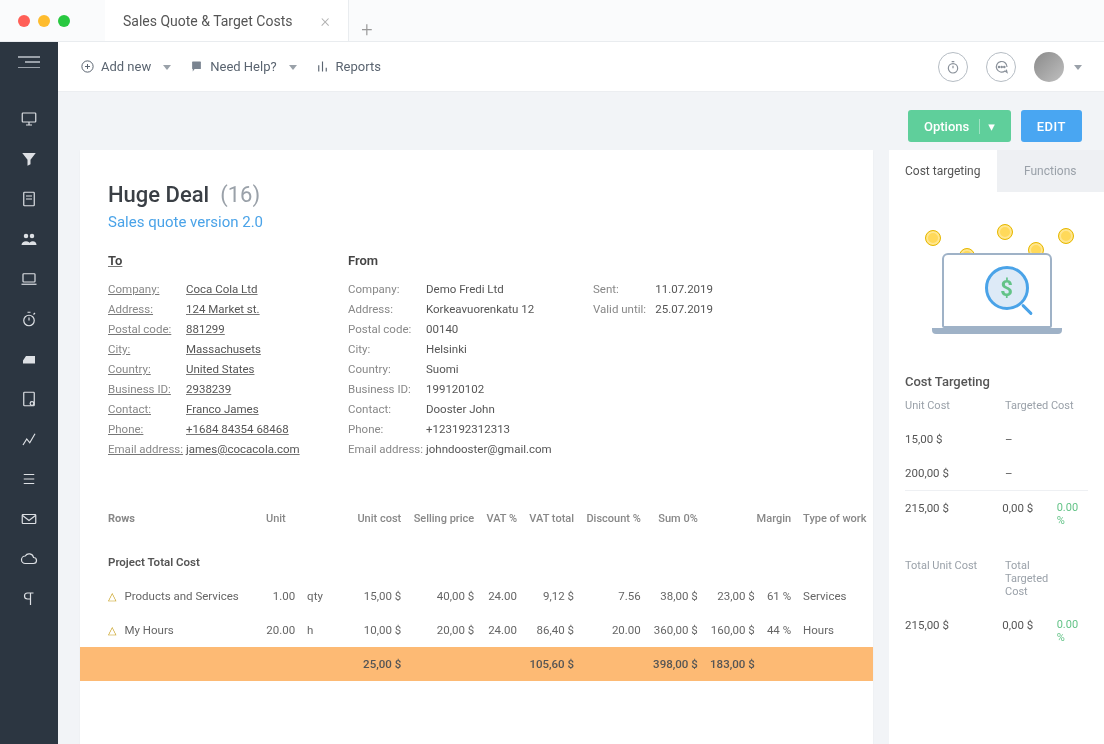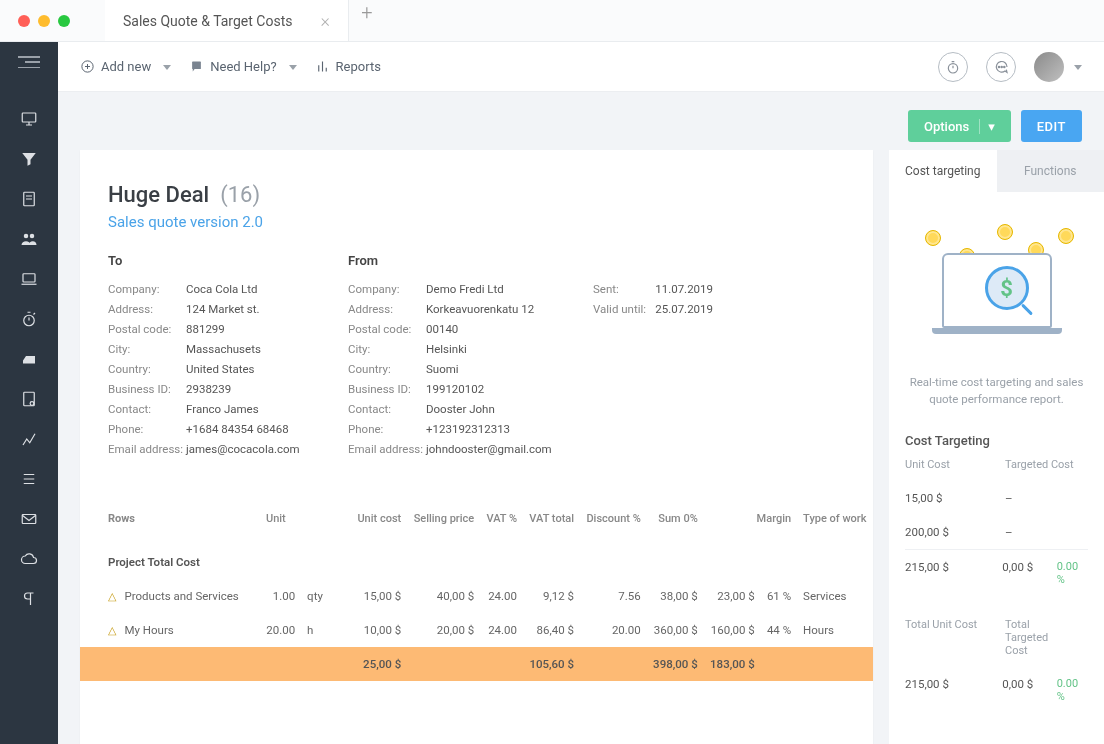--- a/index.html
+++ b/index.html
@@ -4,21 +4,21 @@
 <style>
   * { box-sizing: border-box; }
   html, body { margin:0; padding:0; font-family: -apple-system, BlinkMacSystemFont, "Segoe UI", Roboto, Helvetica, Arial, sans-serif; font-size:12px; color:#444; background:#fff;}
   .frame { width:1104px; height:744px; position:relative; overflow:hidden; }
   
   
   .chrome { height:42px; background:#fafbfc; border-bottom:1px solid #e9ecef; display:flex; align-items:center; position:relative; }
   .dots { display:flex; gap:8px; margin-left:18px; }
   .dot { width:12px; height:12px; border-radius:50%; }
   .dot.r{background:#ff5f57;} .dot.y{background:#febc2e;} .dot.g{background:#28c840;}
-  .tabstrip { display:flex; align-items:flex-start; margin-left:35px; height:100%; }
+  .tabstrip { display:flex; align-items:flex-end; margin-left:35px; height:100%; }
   .tab { height:100%; padding:0 18px; display:flex; align-items:center; gap:28px; background:#fff; border-right:1px solid #e9ecef; color:#555; font-size:14px; cursor:pointer; }
   .tab .close { color:#b0b0b0; font-size:18px; font-weight:300; }
   .newtab { width:36px; text-align:center; color:#999; font-size:20px; font-weight:300; cursor:pointer;}
   
   
   .body { position:absolute; top:42px; bottom:0; left:0; right:0; display:flex; }
   .sidebar { width:58px; background:#2c3641; display:flex; flex-direction:column; align-items:center; padding-top:14px; gap:22px; color:#aab0b7; flex-shrink:0; }
   .sidebar .ham { width:22px; height:12px; display:flex; flex-direction:column; justify-content:space-between; margin-bottom:20px; cursor:pointer;}
   .sidebar .ham span{ height:1.5px; background:#9aa1a9; display:block;}
   .sidebar .ham span:nth-child(2){ width:70%; align-self:flex-end;}
@@ -55,21 +55,21 @@
   h1 .count { color:#9aa1a9; font-weight:400;}
   .sub { color:#4aa3e8; font-size:15px; margin-bottom:22px; }
   
   
   .info { display:flex; gap:0px; font-size:12px; color:#777; margin-bottom:40px; }
   .col { }
   .col h4 { margin:0 0 14px 0; font-size:13px; color:#444; font-weight:600;}
   .col .row { display:flex; margin-bottom:6px; }
   .col .label { width:78px; color:#888; font-size:11.5px;}
   .col .val { color:#555; font-size:11.5px;}
-  .col1 { width:240px; }
+  .col1 { width:240px;text-decoration:underline; }
   .col2 { width:245px; }
   .col3 { width:120px; }
   
   
   .tablewrap { margin:0 -28px; }
   table { width:100%; border-collapse:collapse; font-size:11.5px; color:#666; }
   th { text-align:left; font-weight:500; color:#888; padding:10px 6px; font-size:11px;}
   th:first-child { padding-left:28px; width:180px;font-weight:bold;}
   td { padding:10px 6px; }
   td:first-child { padding-left:28px;}
@@ -444,21 +444,20 @@
               <div class="coin" style="top:10px; left:20px;"></div>
               <div class="coin" style="top:28px; left:54px;"></div>
               <div class="coin" style="top:4px; left:92px;"></div>
               <div class="coin" style="top:22px; right:44px;"></div>
               <div class="coin" style="top:8px; right:14px;"></div>
               <div class="laptop"></div>
               <div class="mag">
                   <span class="dollar">$</span>
                 </div>
             </div>
-            <div class="caption">Real-time cost targeting and sales quote performance report.</div>
             <div class="rhead">Cost Targeting</div>
             <div class="rcols">
               <span>Unit Cost</span>
               <span>Targeted Cost</span>
             </div>
             <div class="rline">
               <span>15,00 $</span>
               <span>–</span>
             </div>
             <div class="rline">

